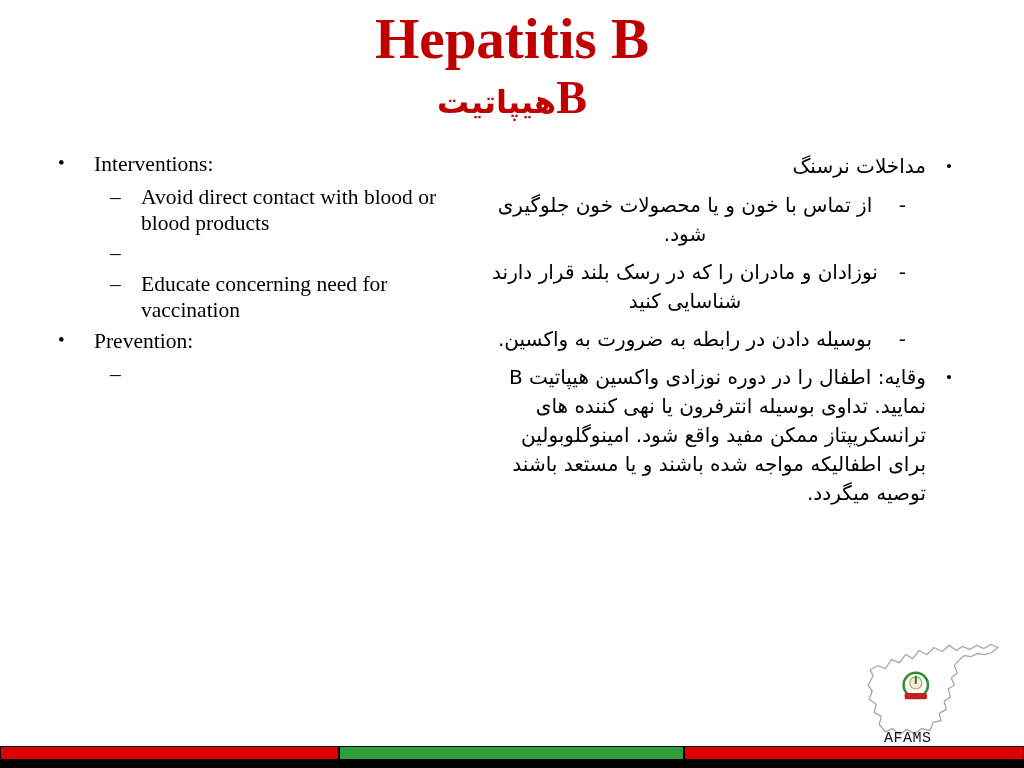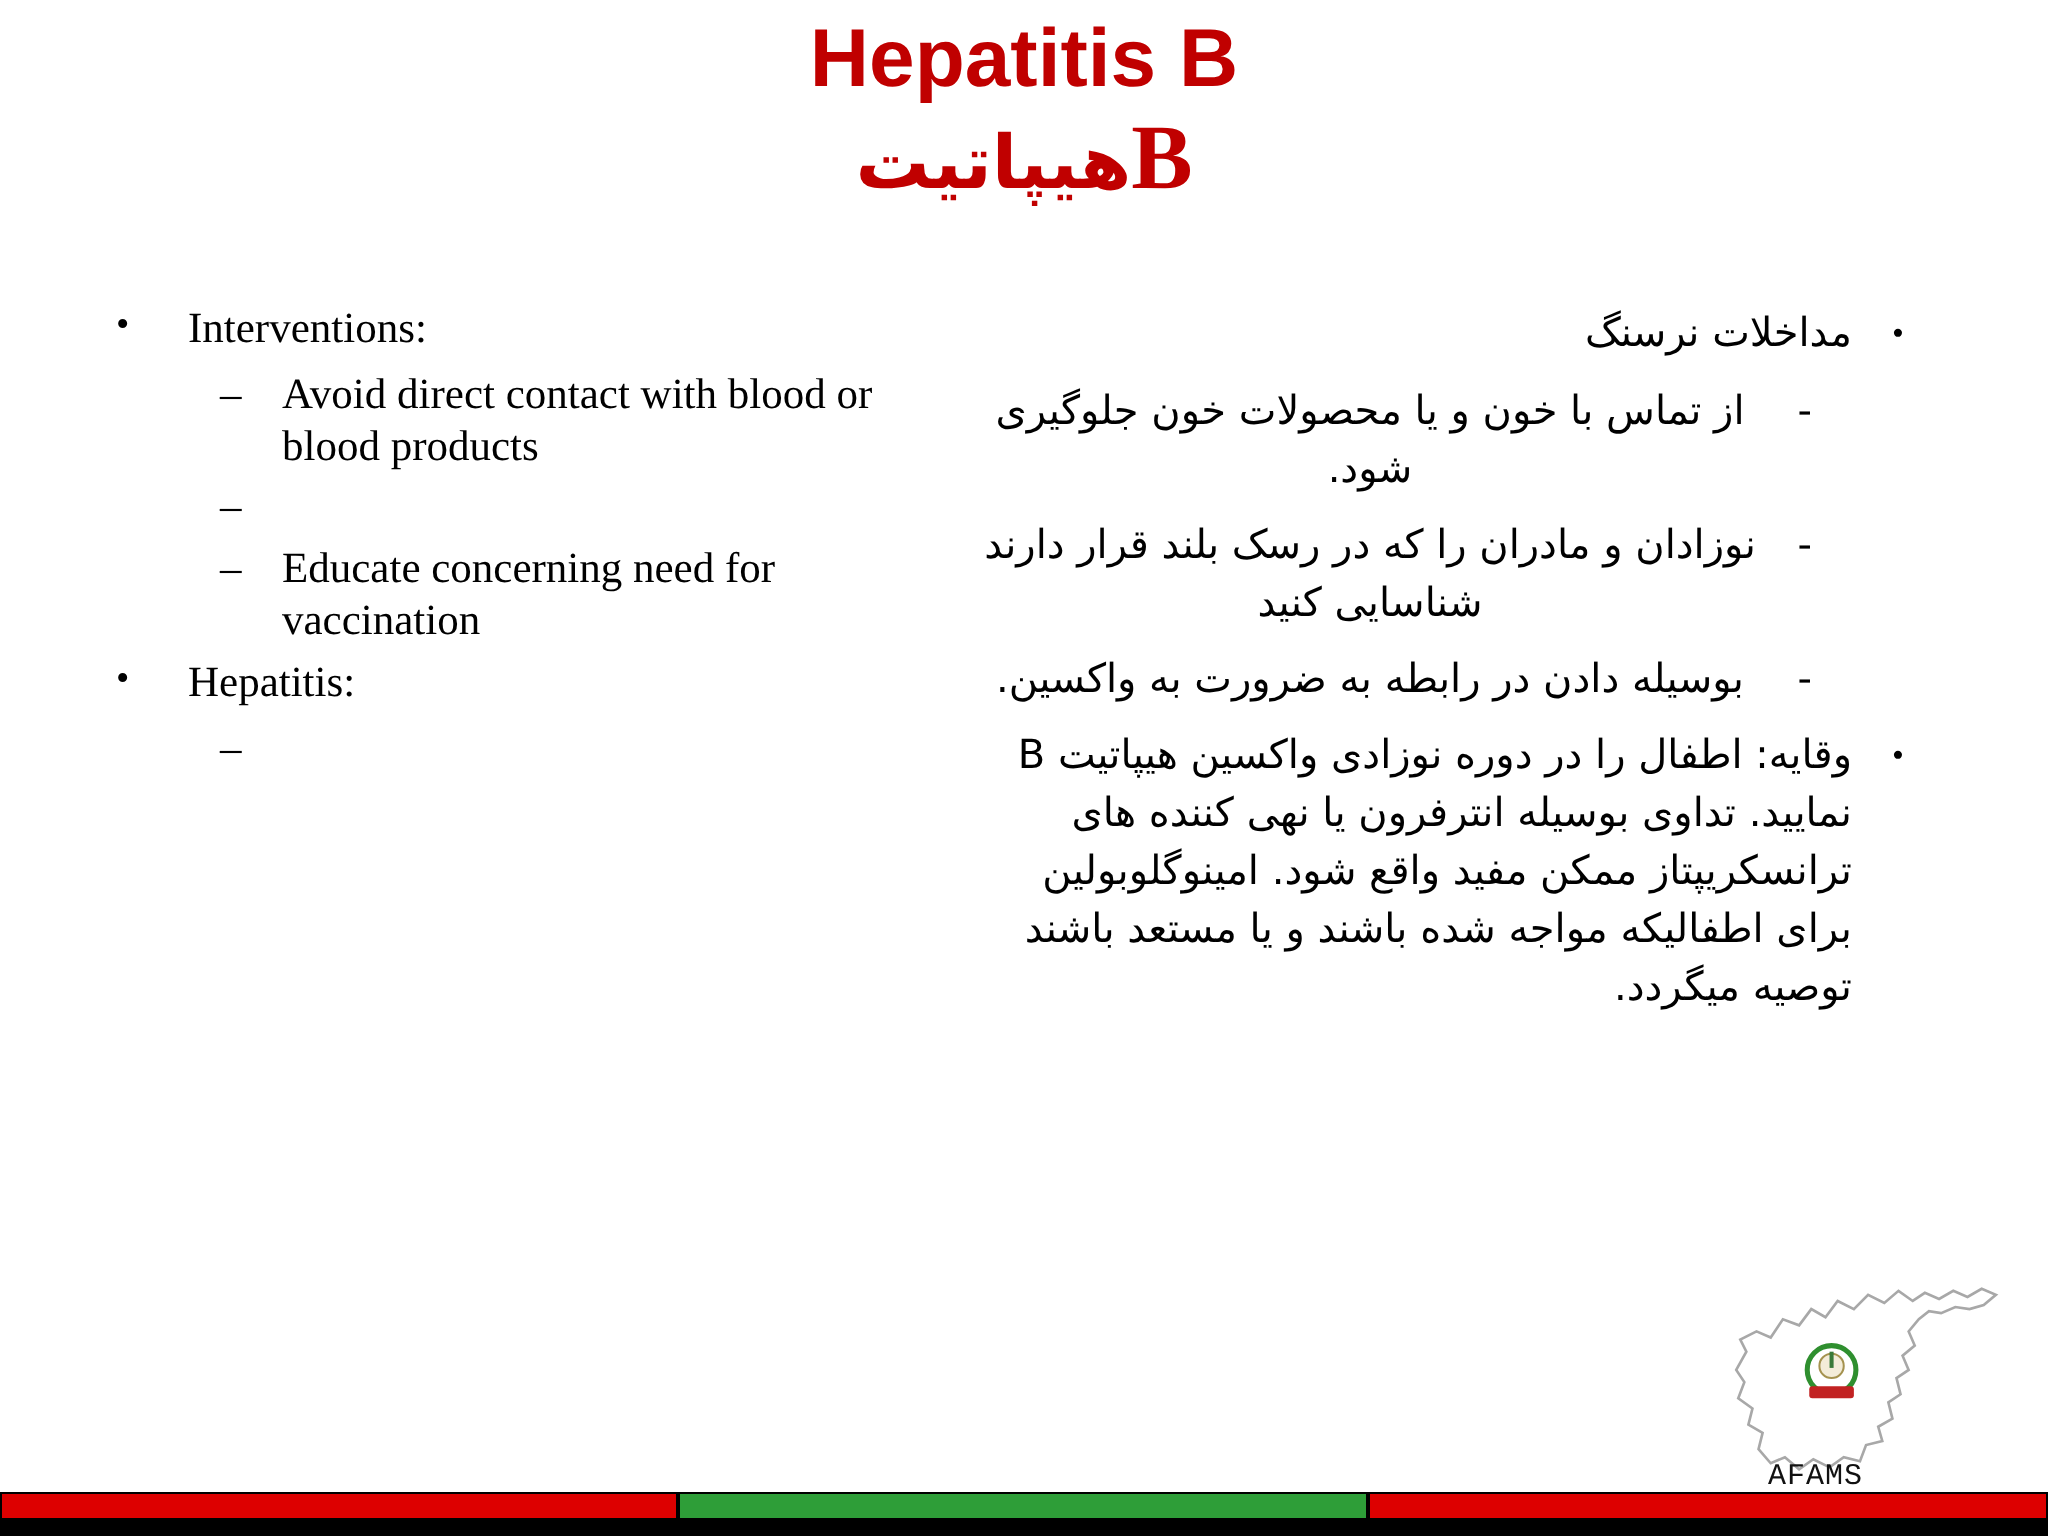--- a/index.html
+++ b/index.html
@@ -15,31 +15,31 @@
 
   
   .title-wrap {
     position: absolute;
     top: 6px; left: 0;
     width: 1024px;
     text-align: center;
   }
   .main-title {
     margin: 0;
-    font-family: Liberation Sans, sans-serif;
+    font-family: Liberation Serif, serif;
     font-weight: 700;
-    font-size: 41px;
+    font-size: 57px;
     line-height: 1.15;
   }
   .sub-title {
     margin: 0;
     font-weight: 700;
     line-height: 52px;
   }
-  .sub-fa { font-family: "DejaVu Sans", sans-serif; font-size: 37px; }
+  .sub-fa { font-family: "DejaVu Sans", sans-serif; font-size: 32px; }
   .sub-b  { font-family: "Liberation Serif", serif; font-size: 46px; }
 
   
   .col-left {
     position: absolute;
     left: 58px; top: 152px;
     width: 385px;
     font-family: "Liberation Serif", serif;
     font-size: 21.5px;
     line-height: 1.2;
@@ -124,21 +124,21 @@
     </div>
     <div class="item l2">
       <span class="marker">–</span>
     </div>
     <div class="item l2">
       <span class="marker">–</span>
       <span class="txt">Educate concerning need for vaccination</span>
     </div>
     <div class="item l1">
       <span class="marker">•</span>
-      <span class="txt">Hepatitis:</span>
+      <span class="txt">Prevention:</span>
     </div>
     <div class="item l2">
       <span class="marker">–</span>
     </div>
   </div>
 
   <div class="col-right">
     <div class="item l1">
       <span class="marker">•</span>
       <span class="txt">مداخلات نرسنگ</span>

